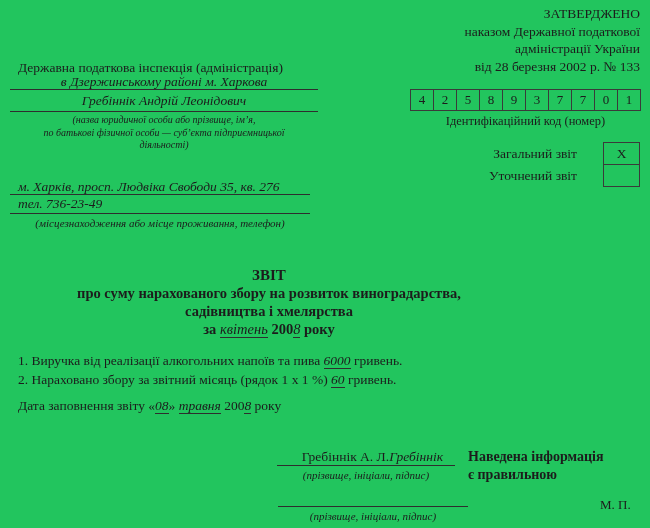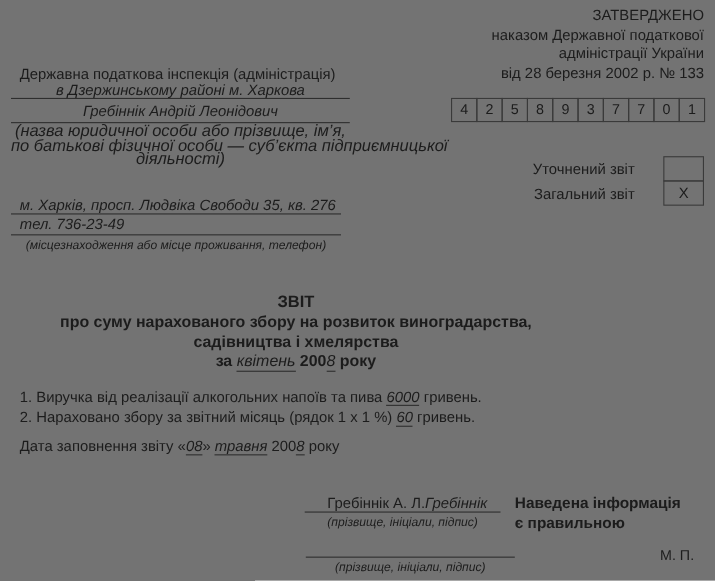--- a/index.html
+++ b/index.html
@@ -1,33 +1,33 @@
 <!DOCTYPE html>
 <html><head>
 <meta charset="utf-8">
 <style>
   html, body { margin:0; padding:0; background:#ffffff; }
   .page {
-    position:relative; width:650px; height:528px; background:#737373;
-    font-family:Liberation Sans, sans-serif; color:#1c1c1c; overflow:hidden;
+    position:relative; width:650px; height:528px; background:#22c55e;
+    font-family:Liberation Serif, serif; color:#1c1c1c; overflow:hidden;
   }
   .page * { box-sizing:border-box; }
 
   
   .approval { position:absolute; top:5px; right:10px; text-align:right;
               font-size:13.5px; line-height:17.5px; white-space:nowrap; }
 
   
   .org { position:absolute; left:10px; top:60px; width:308px; }
   .org-label { font-size:13.5px; line-height:15px; padding-left:8px; white-space:nowrap; }
   .org-line1 { font-size:13.5px; line-height:14px; font-style:italic; text-align:center;
                border-bottom:1px solid #2e2e2e; white-space:nowrap; }
   .org-line2 { font-size:13.5px; line-height:21px; font-style:italic; text-align:center;
                border-bottom:1px solid #2e2e2e; white-space:nowrap; }
-  .org-hints { margin-top:2px; font-size:15px; line-height:12.5px; font-style:italic;
+  .org-hints { margin-top:2px; font-size:10px; line-height:12.5px; font-style:italic;
                text-align:center; }
   .org-hints div { white-space:nowrap; }
 
   
   .idcode { position:absolute; left:410px; top:89px; }
   .idrow { display:flex; }
   .idcell { width:24px; height:22px; border:1px solid #3a3a3a; margin-left:-1px;
             text-align:center; line-height:20px; font-size:13px; }
   .idcell:first-child { margin-left:0; }
   .idcaption { width:231px; margin-top:3px; text-align:center; font-size:12.5px; }
@@ -111,30 +111,31 @@
       <div class="idcell">2</div>
       <div class="idcell">5</div>
       <div class="idcell">8</div>
       <div class="idcell">9</div>
       <div class="idcell">3</div>
       <div class="idcell">7</div>
       <div class="idcell">7</div>
       <div class="idcell">0</div>
       <div class="idcell">1</div>
     </div>
+    <div class="idcaption">Ідентифікаційний код (номер)</div>
   </div>
 
   <div class="rtype">
     <div class="rtype-row">
+      <span class="rtype-label">Загальний звіт</span>
+      <span class="rtype-box">X</span>
+    </div>
+    <div class="rtype-row">
       <span class="rtype-label">Уточнений звіт</span>
       <span class="rtype-box"></span>
-    </div>
-    <div class="rtype-row">
-      <span class="rtype-label">Загальний звіт</span>
-      <span class="rtype-box">X</span>
     </div>
   </div>
 
   <div class="addr">
     <div class="addr-line1">м. Харків, просп. Людвіка Свободи 35, кв. 276</div>
     <div class="addr-line2">тел. 736-23-49</div>
     <div class="addr-hint">(місцезнаходження або місце проживання, телефон)</div>
   </div>
 
   <div class="title">

